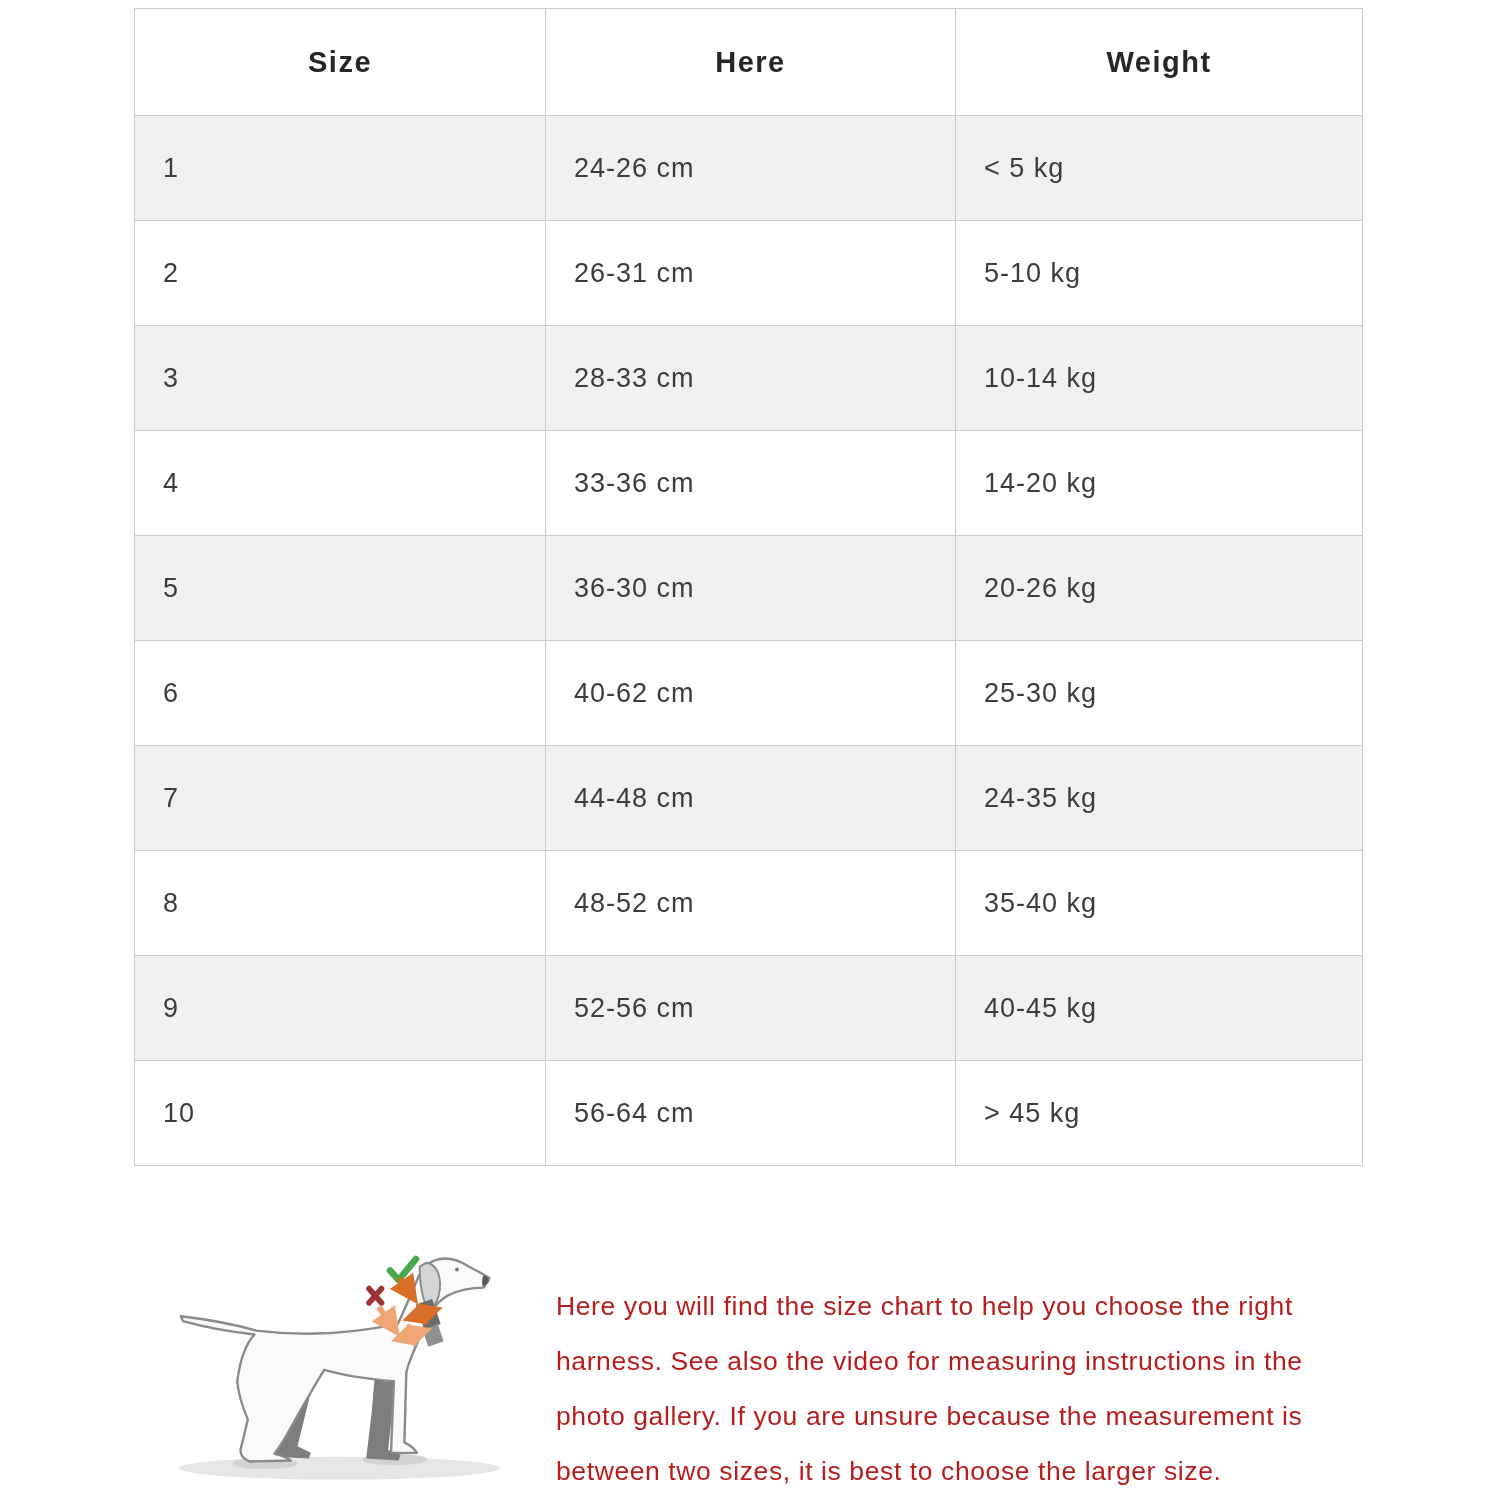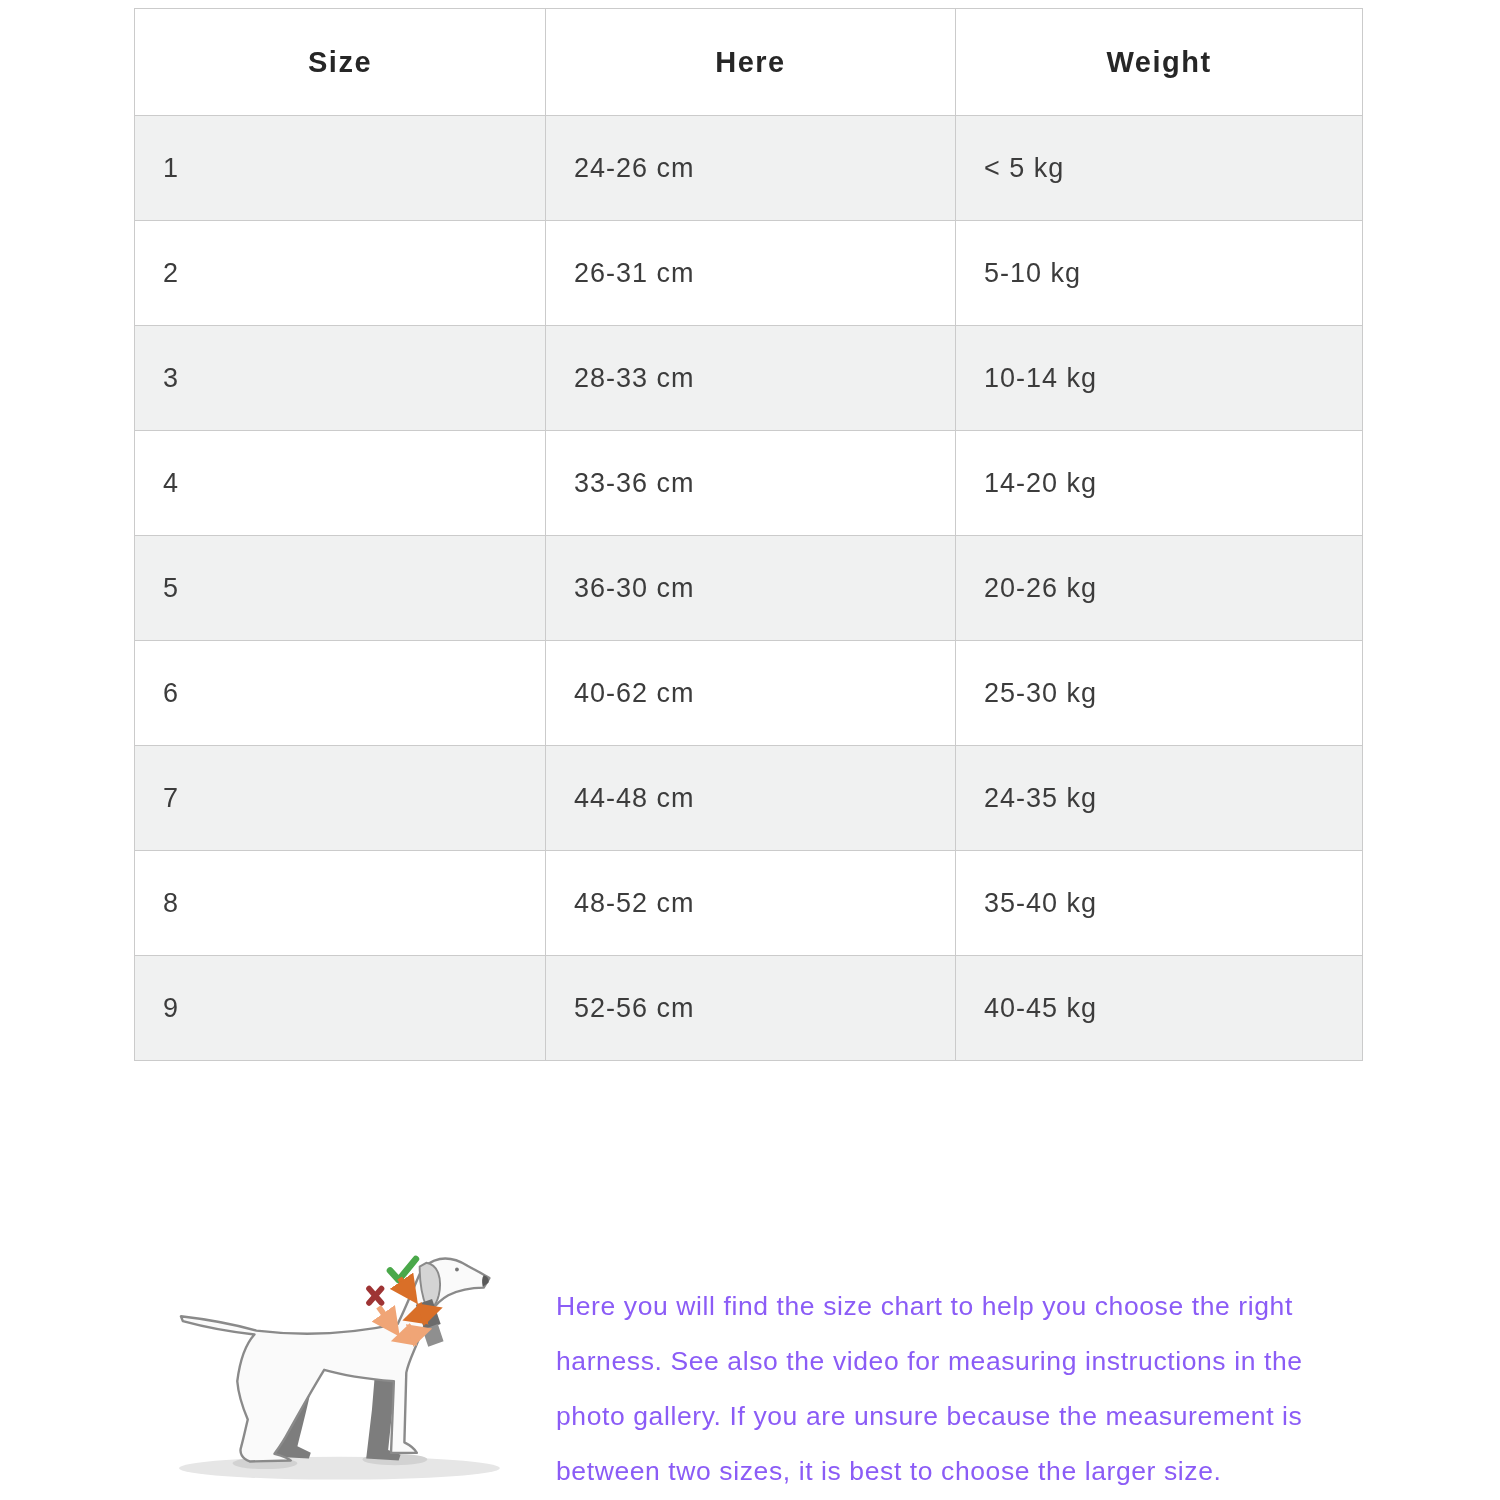--- a/index.html
+++ b/index.html
@@ -23,21 +23,21 @@
     text-align:left;vertical-align:middle;padding:0 0 0 28px;
   }
   .size-table tbody tr:nth-child(odd) td{background:#f0f1f1;}
 
   
   .dog-figure{
     position:absolute;left:158px;top:1236px;width:382px;height:258px;
   }
   .note-text{
     position:absolute;left:556px;top:1252px;width:792px;
-    font-size:26.5px;line-height:55px;letter-spacing:0.6px;color:#8b5cf6;
+    font-size:26.5px;line-height:55px;letter-spacing:0.6px;color:#b91c1c;
   }
 </style>
 </head>
 <body>
 
 <table class="size-table">
   <colgroup>
     <col style="width:411px">
       <col style="width:410px">
       <col style="width:407px">
@@ -87,20 +87,25 @@
     </tr>
     <tr>
       <td>8</td>
       <td>48-52 cm</td>
       <td>35-40 kg</td>
     </tr>
     <tr>
       <td>9</td>
       <td>52-56 cm</td>
       <td>40-45 kg</td>
+    </tr>
+    <tr>
+      <td>10</td>
+      <td>56-64 cm</td>
+      <td>&gt; 45 kg</td>
     </tr>
   </tbody>
 </table>
 
 <div class="dog-figure">
   <svg viewBox="0 0 400 270" width="382" height="258" xmlns="http://www.w3.org/2000/svg">
     <defs>
       <marker id="mD" markerWidth="5" markerHeight="5" refX="3.5" refY="2.5" orient="auto-start-reverse">
         <path d="M0,0 L5,2.5 L0,5 Z" fill="#d96f28"></path>
       </marker>

